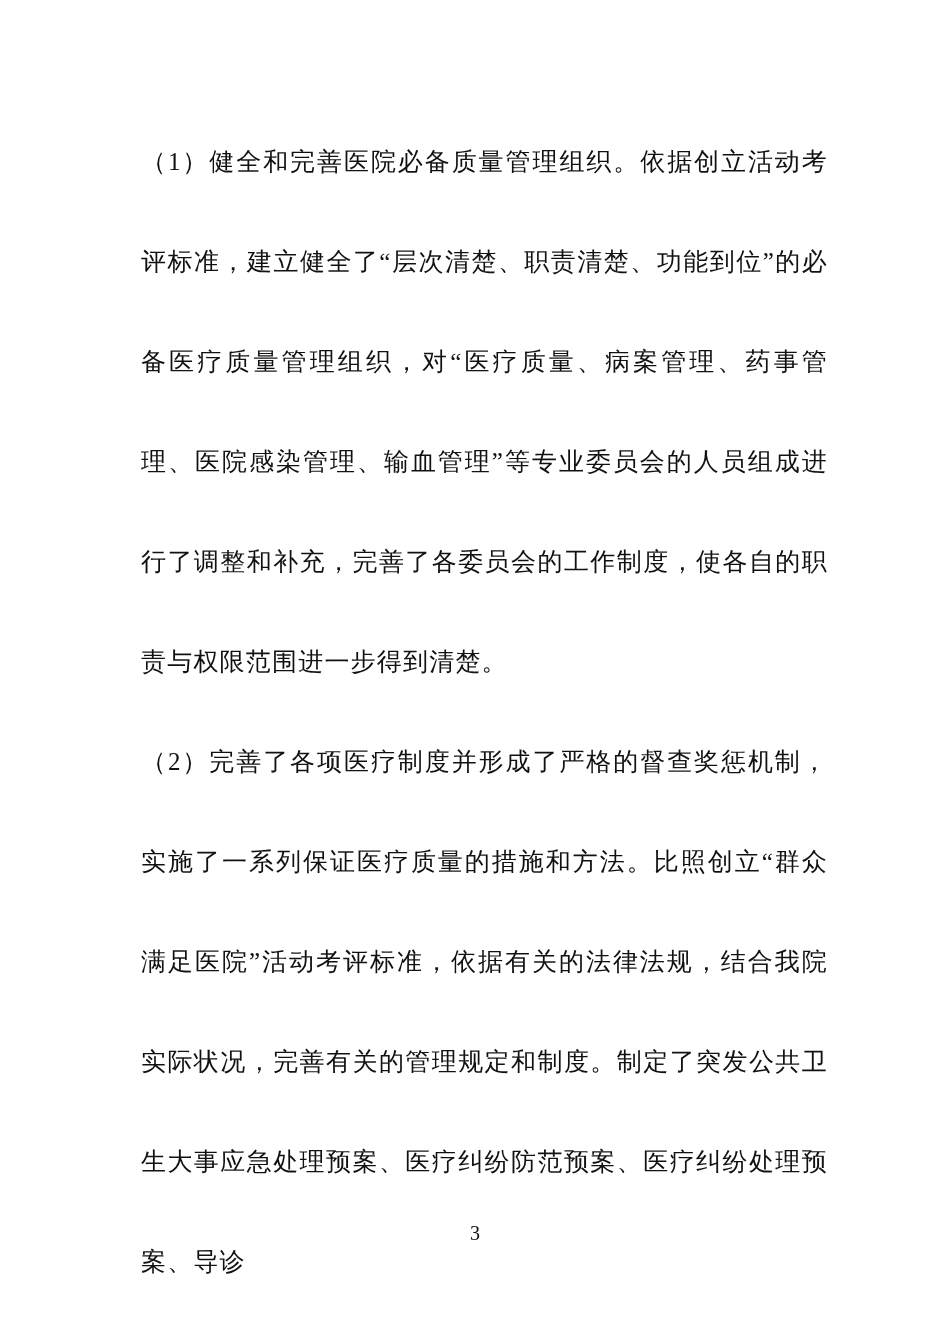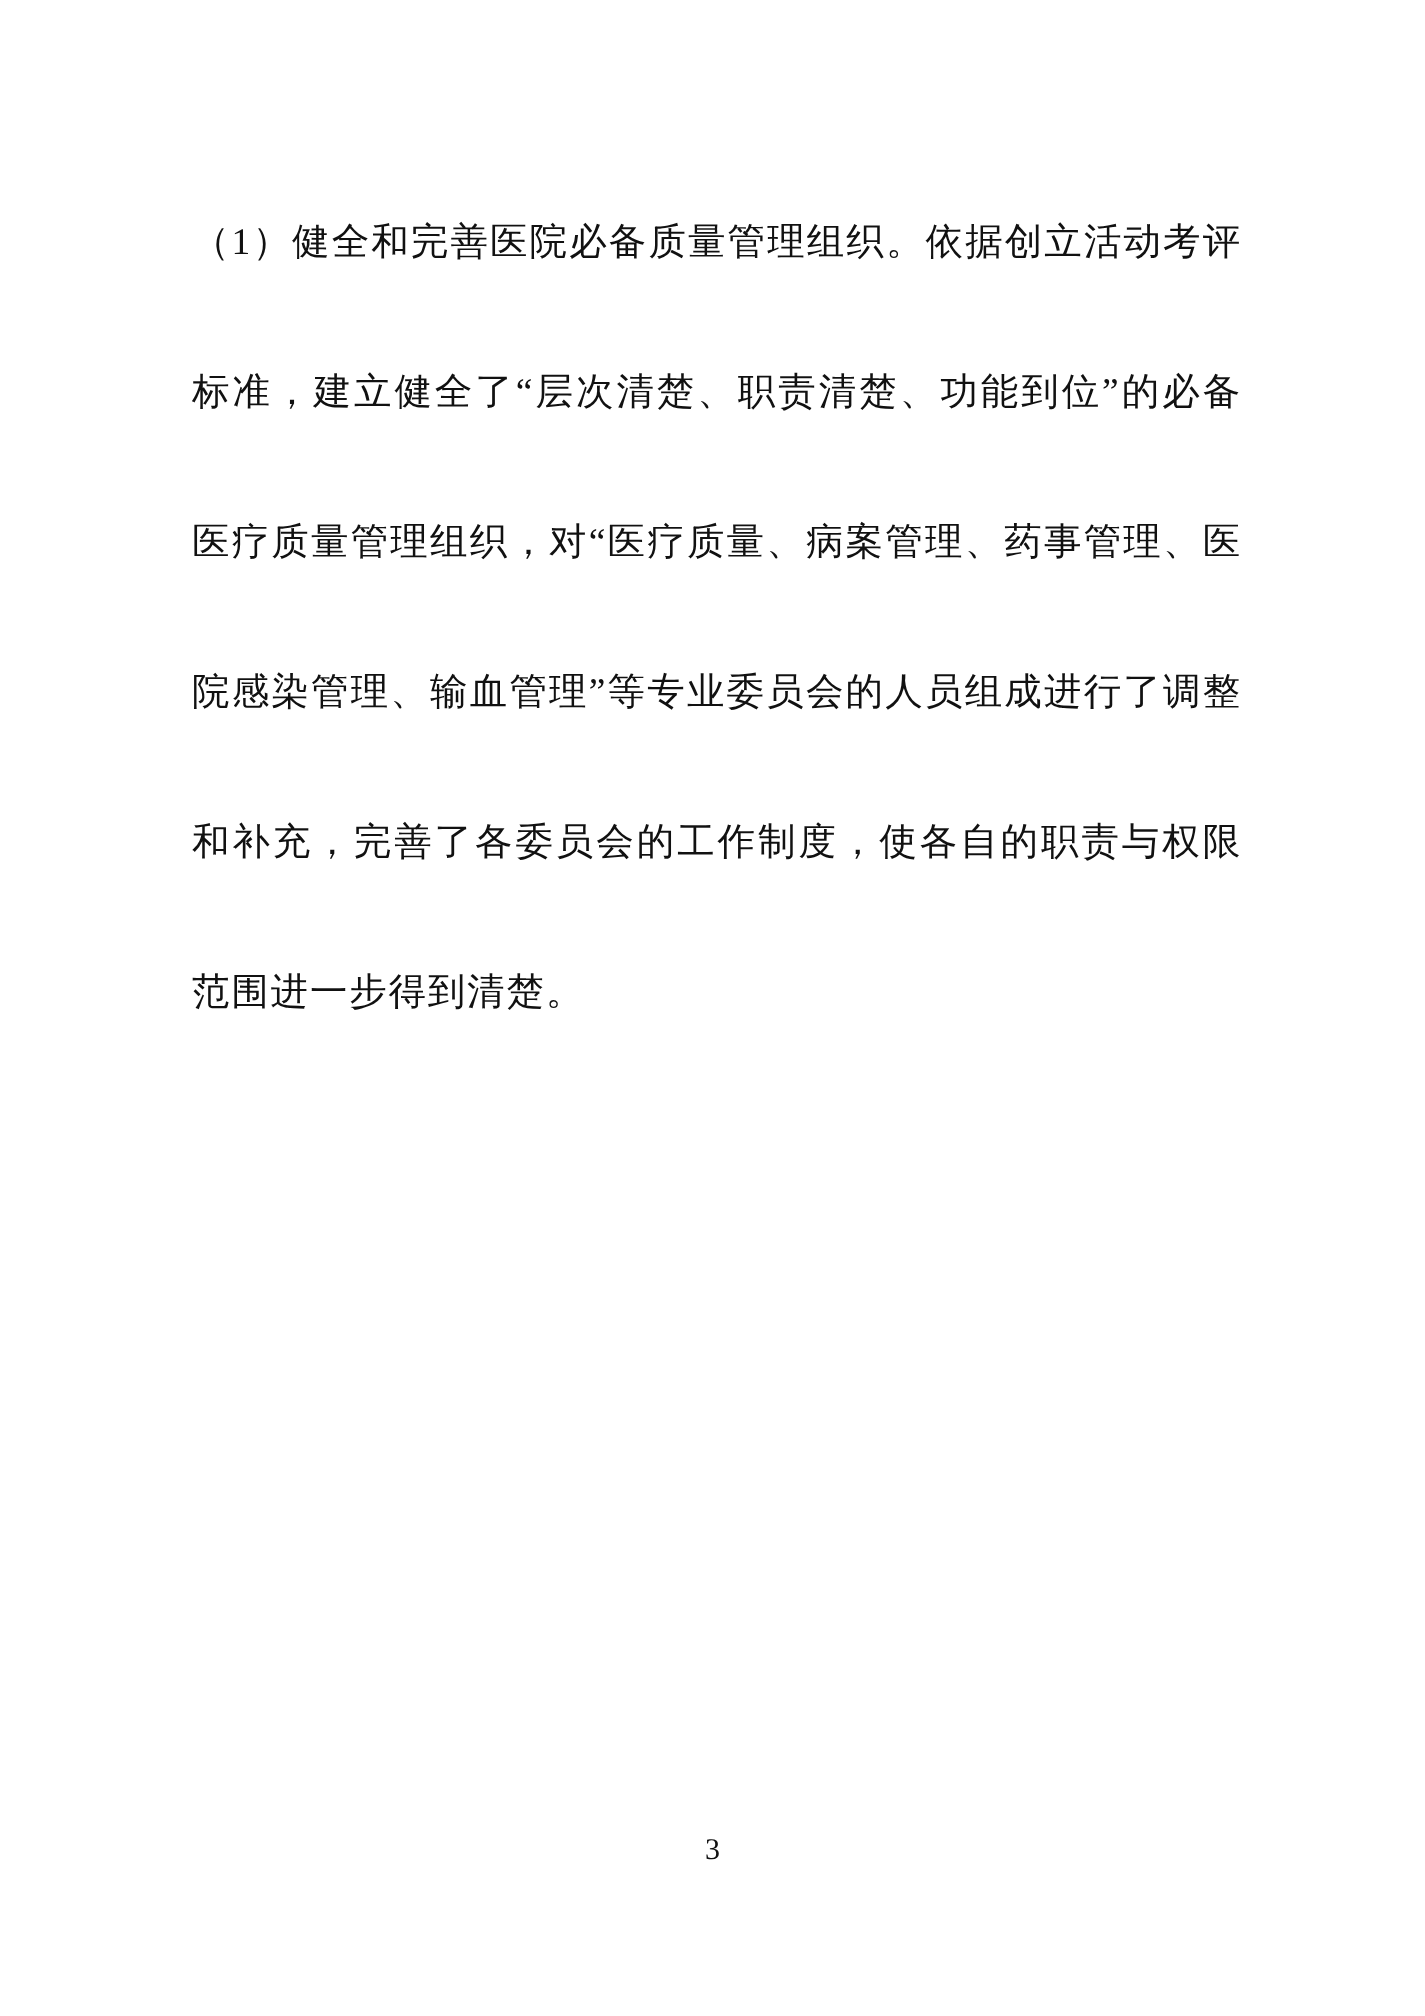--- a/index.html
+++ b/index.html
@@ -22,21 +22,21 @@
     top: 112px;
     width: 700px;
   }
   .para {
     font-size: 25px;
     line-height: 100px;
     color: #111111;
     letter-spacing: 1.2px;
     text-align: justify;
     text-justify: inter-ideograph;
-    margin: 0 0 0 0;
+    margin: 0 0 0 13px;
     white-space: normal;
   }
   .para + .para {
     margin-top: 0;
   }
   .page-number {
     position: absolute;
     left: 0;
     right: 0;
     top: 1222px;
@@ -46,17 +46,18 @@
     font-family: "Liberation Serif", "DejaVu Serif", serif;
   }
 </style>
 </head>
 <body>
 
 <div class="page">
 
   <div class="content">
     <p class="para">（1）健全和完善医院必备质量管理组织。依据创立活动考评标准，建立健全了“层次清楚、职责清楚、功能到位”的必备医疗质量管理组织，对“医疗质量、病案管理、药事管理、医院感染管理、输血管理”等专业委员会的人员组成进行了调整和补充，完善了各委员会的工作制度，使各自的职责与权限范围进一步得到清楚。</p>
+    <p class="para">（2）完善了各项医疗制度并形成了严格的督查奖惩机制，实施了一系列保证医疗质量的措施和方法。比照创立“群众满足医院”活动考评标准，依据有关的法律法规，结合我院实际状况，完善有关的管理规定和制度。制定了突发公共卫生大事应急处理预案、医疗纠纷防范预案、医疗纠纷处理预案、导诊</p>
   </div>
 
   <div class="page-number">3</div>
 
 </div>
 
 </body></html>

